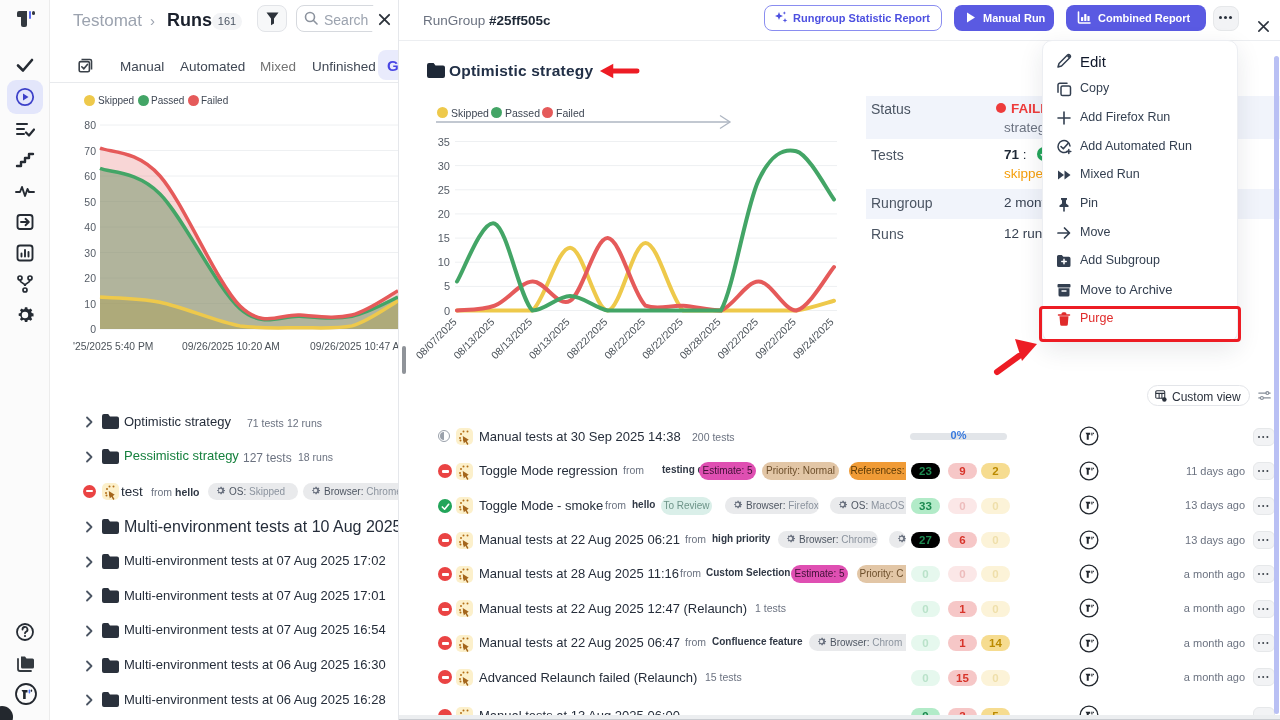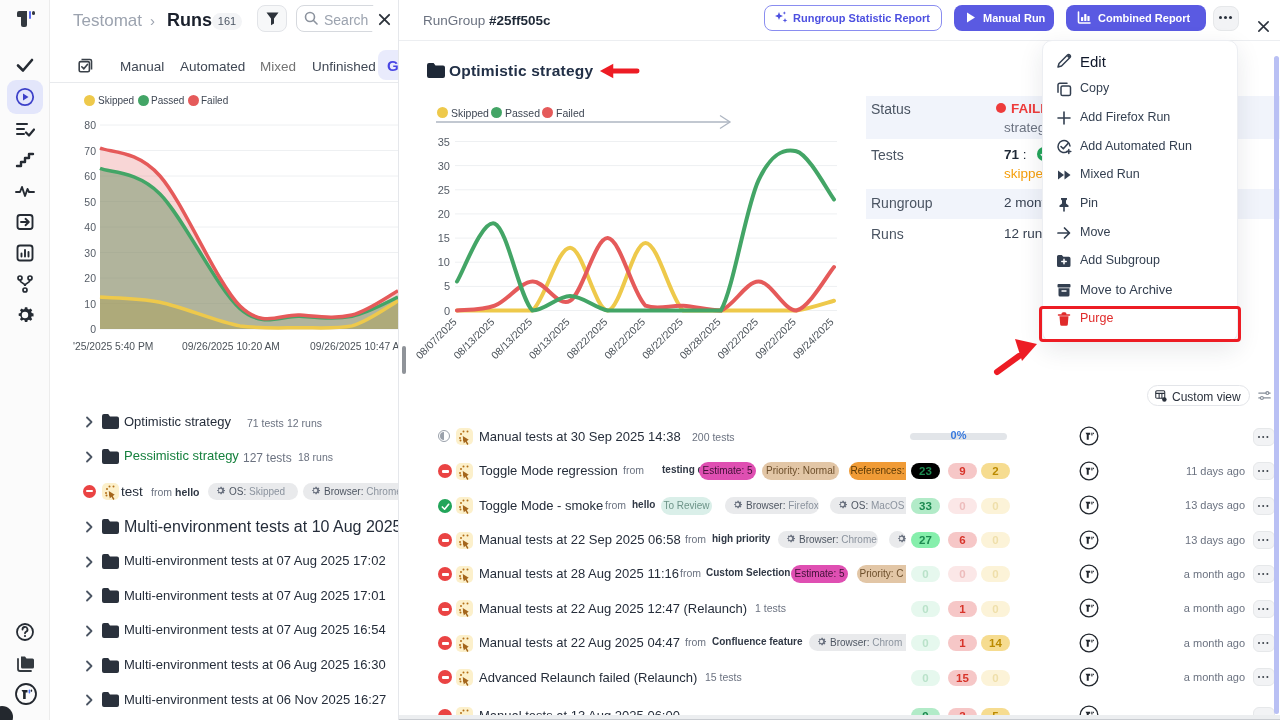--- a/index.html
+++ b/index.html
@@ -233,21 +233,21 @@
   <svg class="abs" style="left:52px;top:658px" width="17" height="15" viewBox="0 0 17 15">
           <path fill="#2a313c" d="M0 2 a2 2 0 0 1 2-2 h4.2 l1.8 2.4 h7 a2 2 0 0 1 2 2 V13 a2 2 0 0 1 -2 2 H2 a2 2 0 0 1 -2-2 Z"></path>
         </svg>
   <div class="abs" style="left:74px;top:657px;font-size:13px;color:#252d3a;">Multi-environment tests at 06 Aug 2025 16:30</div>
   <svg class="abs" style="left:33px;top:694px" width="12" height="12" viewBox="0 0 12 12">
           <path d="M4 1.5 L8.5 6 L4 10.5" stroke="#4b5563" stroke-width="1.8" fill="none" stroke-linecap="round" stroke-linejoin="round"></path>
         </svg>
   <svg class="abs" style="left:52px;top:692px" width="17" height="15" viewBox="0 0 17 15">
           <path fill="#2a313c" d="M0 2 a2 2 0 0 1 2-2 h4.2 l1.8 2.4 h7 a2 2 0 0 1 2 2 V13 a2 2 0 0 1 -2 2 H2 a2 2 0 0 1 -2-2 Z"></path>
         </svg>
-  <div class="abs" style="left:74px;top:692px;font-size:13px;color:#252d3a;">Multi-environment tests at 06 Nov 2025 16:27</div>
+  <div class="abs" style="left:74px;top:692px;font-size:13px;color:#252d3a;">Multi-environment tests at 06 Aug 2025 16:28</div>
 </div>
 </div>
 
 <div class="abs" id="modal" style="left:398px;top:0;width:882px;height:720px;background:#fff;border-left:1px solid #e5e7eb;z-index:10;">
 
   <div class="abs" style="left:0;top:40px;width:882px;height:1px;background:#eceef1;"></div>
   <div class="abs" style="left:24px;top:13px;font-size:13.5px;color:#6b7280;">RunGroup <b style="color:#1f2937;">#25ff505c</b></div>
 
   <div class="abs" style="left:365px;top:5px;width:178px;height:26px;border:1px solid #8a8df0;border-radius:8px;background:#fff;"></div>
   <svg class="abs" style="left:374px;top:10px" width="16" height="16" viewBox="0 0 24 24">
@@ -429,30 +429,30 @@
           <path d="M7.8 8.2 h5.6 v2.4 h-1.7 V16.6 h-2.4 V10.6" fill="#22272e"></path>
           <rect x="14.8" y="7.8" width="1.4" height="3.6" rx="0.7" fill="#22272e"></rect>
           <rect x="16.8" y="7.8" width="1.1" height="2" rx="0.55" fill="#22272e"></rect>
         </svg>
         <div class="abs" style="left:854px;top:497px;width:22px;height:18px;border-radius:6px;background:#f2f3f5;border:1px solid #e6e8ea;"></div>
         <div class="abs" style="left:859px;top:505px;width:2.3px;height:2.3px;border-radius:50%;background:#3a4149;box-shadow:4.2px 0 0 #3a4149, 8.4px 0 0 #3a4149;"></div>
         <div class="abs" style="left:756px;top:499px;width:90px;text-align:right;font-size:11px;color:#6b7280;">13 days ago</div>
         <div class="abs" style="left:39px;top:533px;width:14px;height:14px;border-radius:50%;background:#ea4343;"></div>
         <div class="abs" style="left:42.5px;top:539px;width:7px;height:2.6px;background:#fff;border-radius:1px;"></div>
         <div class="abs manicon" style="left:57px;top:532px;"></div>
-        <div class="abs mrow-title" style="left:80px;top:532px;">Manual tests at 22 Sep 2025 06:58</div>
+        <div class="abs mrow-title" style="left:80px;top:532px;">Manual tests at 22 Aug 2025 06:21</div>
         <div class="abs from" style="left:286px;top:533px;">from</div>
         <div class="abs fromb" style="left:313px;top:533px;">high priority</div>
         <div class="abs pillg" style="left:379px;top:531px;width:100px;"><svg width="11" height="11" viewBox="0 0 16 16" style="margin:0 3px 0 0;vertical-align:-1px;">
             <path fill="#6b7280" d="M8 5.5a2.5 2.5 0 1 0 0 5 2.5 2.5 0 0 0 0-5zm6.5 3.7-1.4-.3c-.1.4-.2.7-.4 1l.9 1.2-1.3 1.3-1.2-.9c-.3.2-.6.3-1 .4l-.3 1.4H7.9l-.3-1.4c-.4-.1-.7-.2-1-.4l-1.2.9-1.3-1.3.9-1.2c-.2-.3-.3-.6-.4-1l-1.4-.3V7.4l1.4-.3c.1-.4.2-.7.4-1l-.9-1.2 1.3-1.3 1.2.9c.3-.2.6-.3 1-.4l.3-1.4h1.9l.3 1.4c.4.1.7.2 1 .4l1.2-.9 1.3 1.3-.9 1.2c.2.3.3.6.4 1l1.4.3z"></path>
           </svg><b style="color:#4e5662;font-weight:normal;">Browser:</b>&nbsp;<span style="color:#8b939e;">Chrome</span></div>
         <div class="abs pillg" style="left:490px;top:531px;width:17px;"><svg width="11" height="11" viewBox="0 0 16 16" style="margin:0 3px 0 0;vertical-align:-1px;">
             <path fill="#6b7280" d="M8 5.5a2.5 2.5 0 1 0 0 5 2.5 2.5 0 0 0 0-5zm6.5 3.7-1.4-.3c-.1.4-.2.7-.4 1l.9 1.2-1.3 1.3-1.2-.9c-.3.2-.6.3-1 .4l-.3 1.4H7.9l-.3-1.4c-.4-.1-.7-.2-1-.4l-1.2.9-1.3-1.3.9-1.2c-.2-.3-.3-.6-.4-1l-1.4-.3V7.4l1.4-.3c.1-.4.2-.7.4-1l-.9-1.2 1.3-1.3 1.2.9c.3-.2.6-.3 1-.4l.3-1.4h1.9l.3 1.4c.4.1.7.2 1 .4l1.2-.9 1.3 1.3-.9 1.2c.2.3.3.6.4 1l1.4.3z"></path>
           </svg><b style="color:#4e5662;font-weight:normal;"></b>&nbsp;<span style="color:#8b939e;"></span></div>
-        <div class="cnt" style="left:512px;top:532px;background:#86efac;color:#1c8a50;">27</div>
+        <div class="cnt" style="left:512px;top:532px;background:#000000;color:#1c8a50;">27</div>
         <div class="cnt" style="left:549px;top:532px;background:#f6c7c7;color:#d7342a;">6</div>
         <div class="cnt" style="left:582px;top:532px;background:#fcf3d8;color:#efdfaa;">0</div>
         <svg class="abs" style="left:680px;top:530px" width="20" height="20" viewBox="0 0 24 24">
           <circle cx="12" cy="12" r="10.6" stroke="#22272e" stroke-width="1.6" fill="none"></circle>
           <path d="M7.8 8.2 h5.6 v2.4 h-1.7 V16.6 h-2.4 V10.6" fill="#22272e"></path>
           <rect x="14.8" y="7.8" width="1.4" height="3.6" rx="0.7" fill="#22272e"></rect>
           <rect x="16.8" y="7.8" width="1.1" height="2" rx="0.55" fill="#22272e"></rect>
         </svg>
         <div class="abs" style="left:854px;top:531px;width:22px;height:18px;border-radius:6px;background:#f2f3f5;border:1px solid #e6e8ea;"></div>
         <div class="abs" style="left:859px;top:539px;width:2.3px;height:2.3px;border-radius:50%;background:#3a4149;box-shadow:4.2px 0 0 #3a4149, 8.4px 0 0 #3a4149;"></div>
@@ -490,21 +490,21 @@
           <path d="M7.8 8.2 h5.6 v2.4 h-1.7 V16.6 h-2.4 V10.6" fill="#22272e"></path>
           <rect x="14.8" y="7.8" width="1.4" height="3.6" rx="0.7" fill="#22272e"></rect>
           <rect x="16.8" y="7.8" width="1.1" height="2" rx="0.55" fill="#22272e"></rect>
         </svg>
         <div class="abs" style="left:854px;top:600px;width:22px;height:18px;border-radius:6px;background:#f2f3f5;border:1px solid #e6e8ea;"></div>
         <div class="abs" style="left:859px;top:608px;width:2.3px;height:2.3px;border-radius:50%;background:#3a4149;box-shadow:4.2px 0 0 #3a4149, 8.4px 0 0 #3a4149;"></div>
         <div class="abs" style="left:756px;top:602px;width:90px;text-align:right;font-size:11px;color:#6b7280;">a month ago</div>
         <div class="abs" style="left:39px;top:636px;width:14px;height:14px;border-radius:50%;background:#ea4343;"></div>
         <div class="abs" style="left:42.5px;top:642px;width:7px;height:2.6px;background:#fff;border-radius:1px;"></div>
         <div class="abs manicon" style="left:57px;top:635px;"></div>
-        <div class="abs mrow-title" style="left:80px;top:635px;">Manual tests at 22 Aug 2025 04:47</div>
+        <div class="abs mrow-title" style="left:80px;top:635px;">Manual tests at 22 Aug 2025 06:47</div>
         <div class="abs from" style="left:286px;top:636px;">from</div>
         <div class="abs fromb" style="left:313px;top:636px;">Confluence feature</div>
         <div class="abs pillg" style="left:410px;top:634px;width:97px;border-radius:10px 0 0 10px;"><svg width="11" height="11" viewBox="0 0 16 16" style="margin:0 3px 0 0;vertical-align:-1px;">
             <path fill="#6b7280" d="M8 5.5a2.5 2.5 0 1 0 0 5 2.5 2.5 0 0 0 0-5zm6.5 3.7-1.4-.3c-.1.4-.2.7-.4 1l.9 1.2-1.3 1.3-1.2-.9c-.3.2-.6.3-1 .4l-.3 1.4H7.9l-.3-1.4c-.4-.1-.7-.2-1-.4l-1.2.9-1.3-1.3.9-1.2c-.2-.3-.3-.6-.4-1l-1.4-.3V7.4l1.4-.3c.1-.4.2-.7.4-1l-.9-1.2 1.3-1.3 1.2.9c.3-.2.6-.3 1-.4l.3-1.4h1.9l.3 1.4c.4.1.7.2 1 .4l1.2-.9 1.3 1.3-.9 1.2c.2.3.3.6.4 1l1.4.3z"></path>
           </svg><b style="color:#4e5662;font-weight:normal;">Browser:</b>&nbsp;<span style="color:#8b939e;">Chrom</span></div>
         <div class="cnt" style="left:512px;top:635px;background:#e6f8ee;color:#b9e2c9;">0</div>
         <div class="cnt" style="left:549px;top:635px;background:#f6c7c7;color:#d7342a;">1</div>
         <div class="cnt" style="left:582px;top:635px;background:#f6dc90;color:#bb8a00;">14</div>
         <svg class="abs" style="left:680px;top:633px" width="20" height="20" viewBox="0 0 24 24">
           <circle cx="12" cy="12" r="10.6" stroke="#22272e" stroke-width="1.6" fill="none"></circle>

